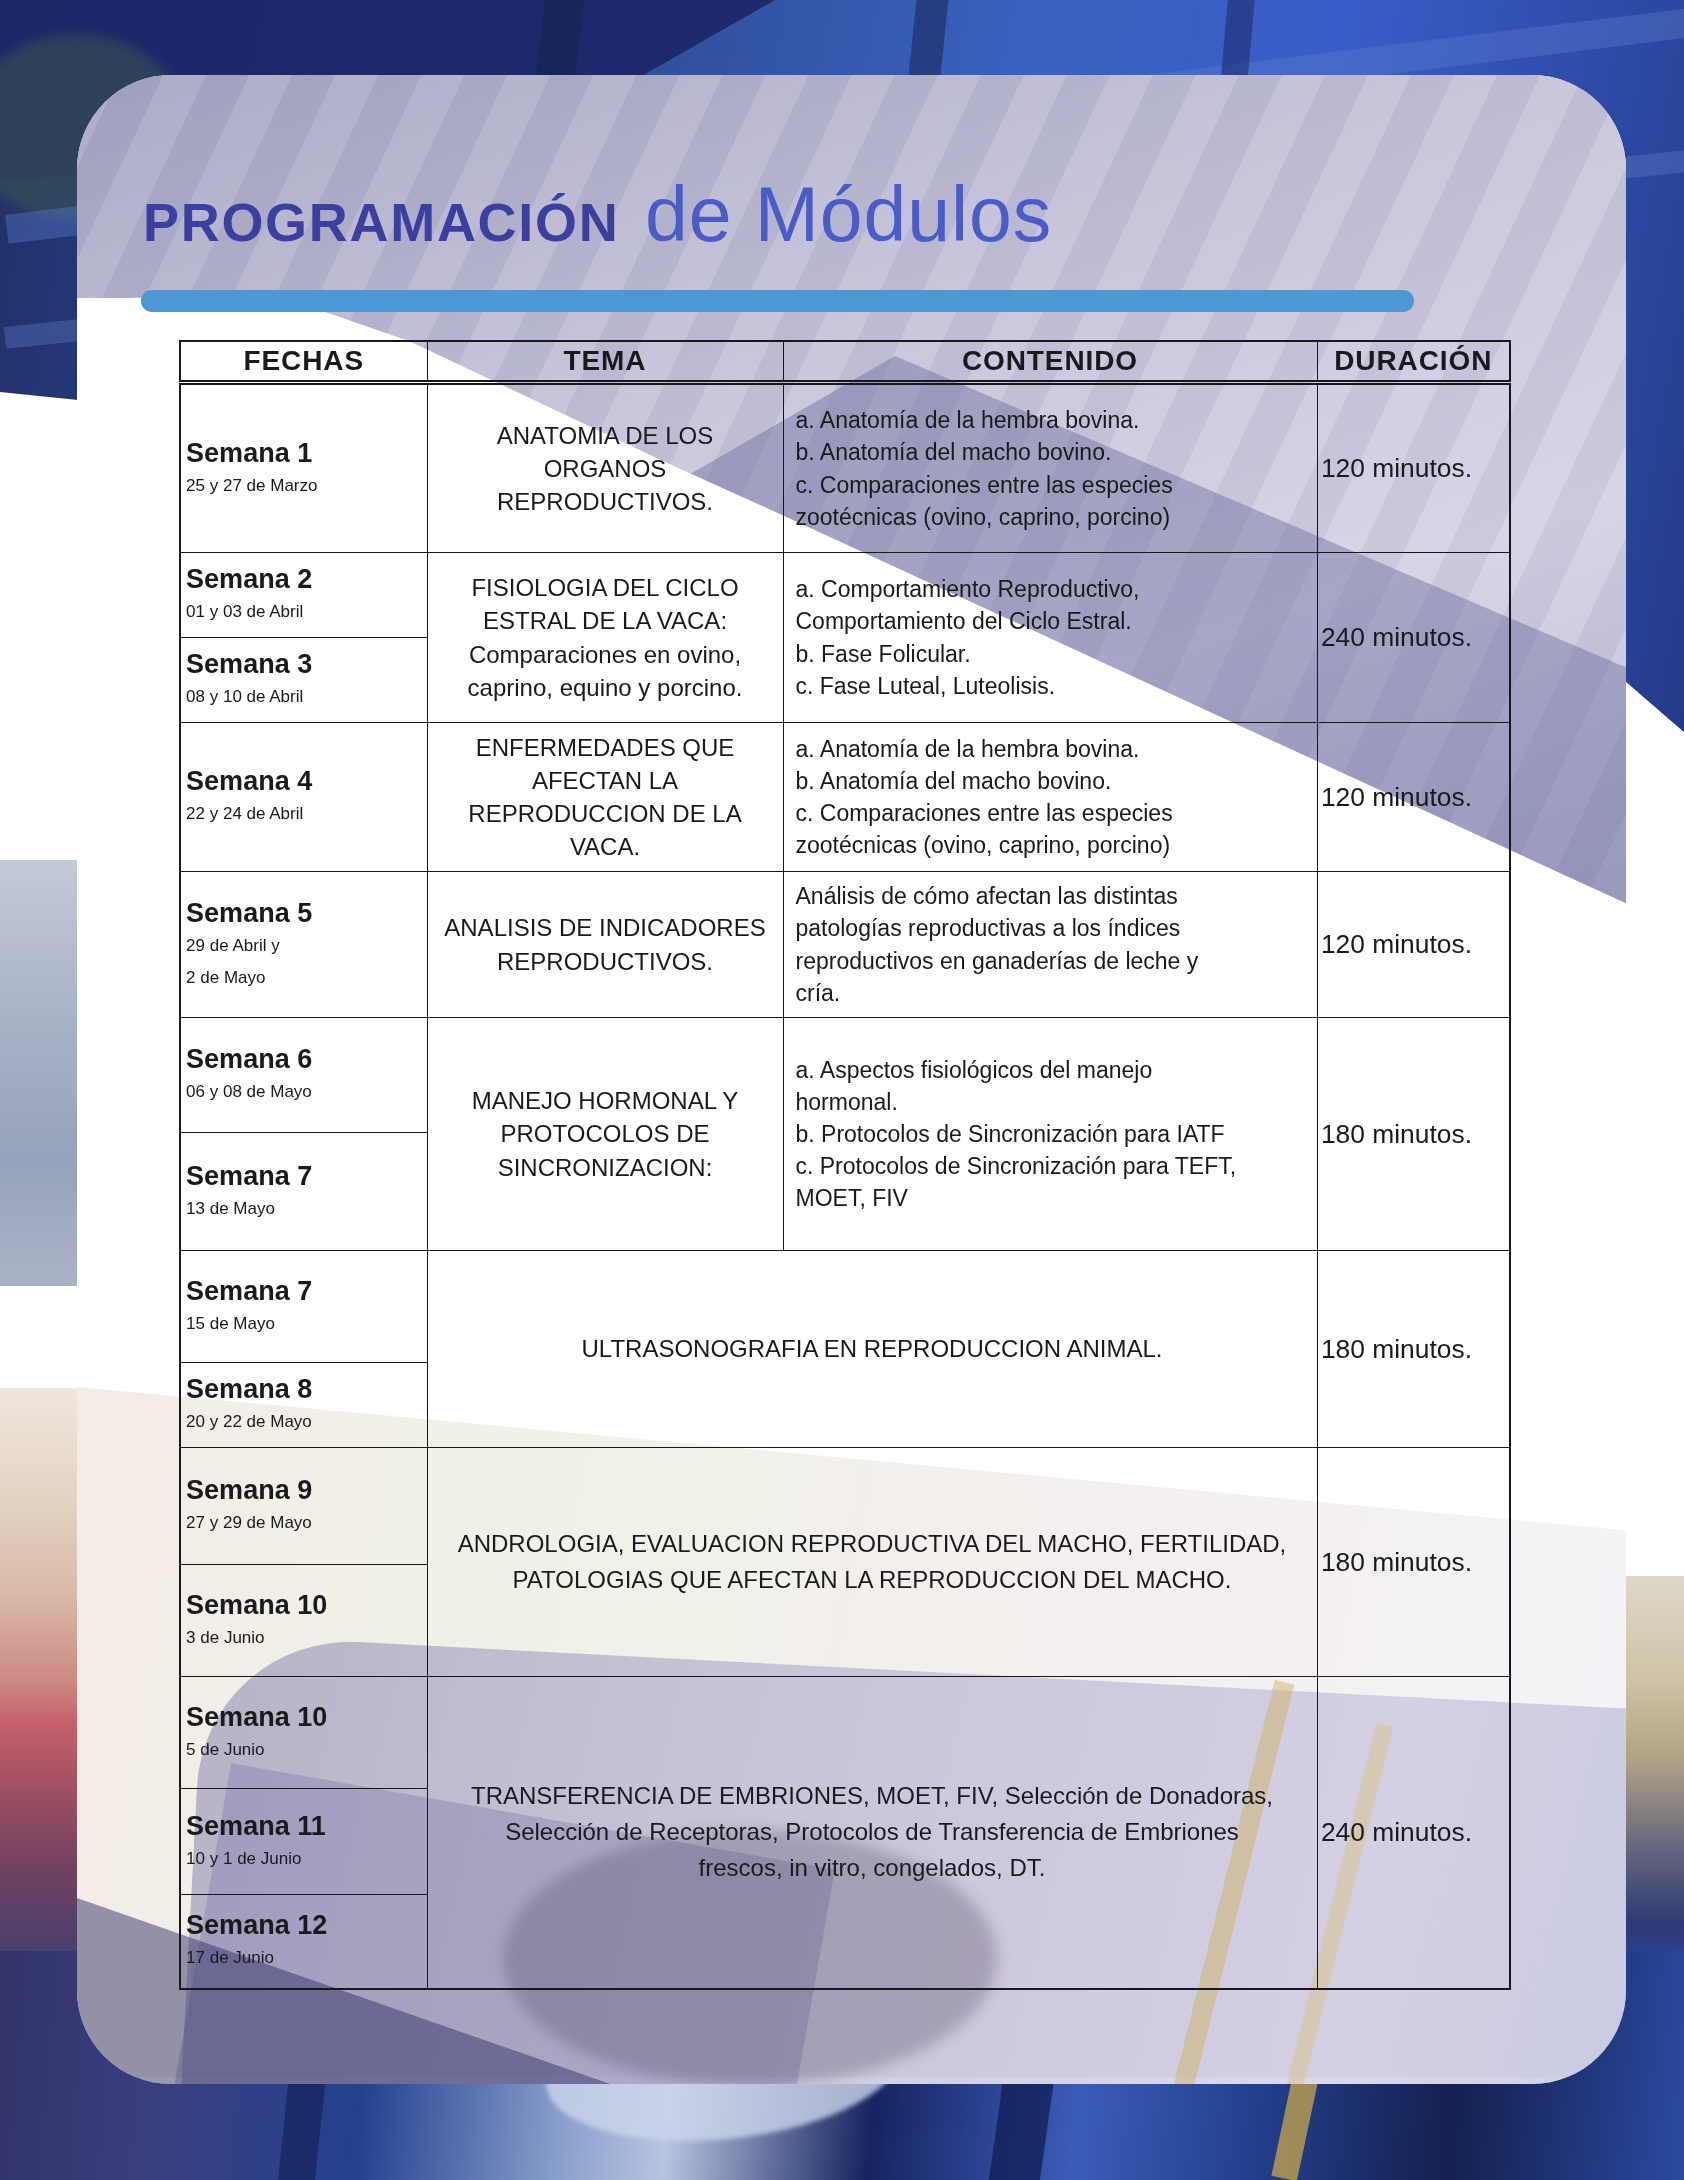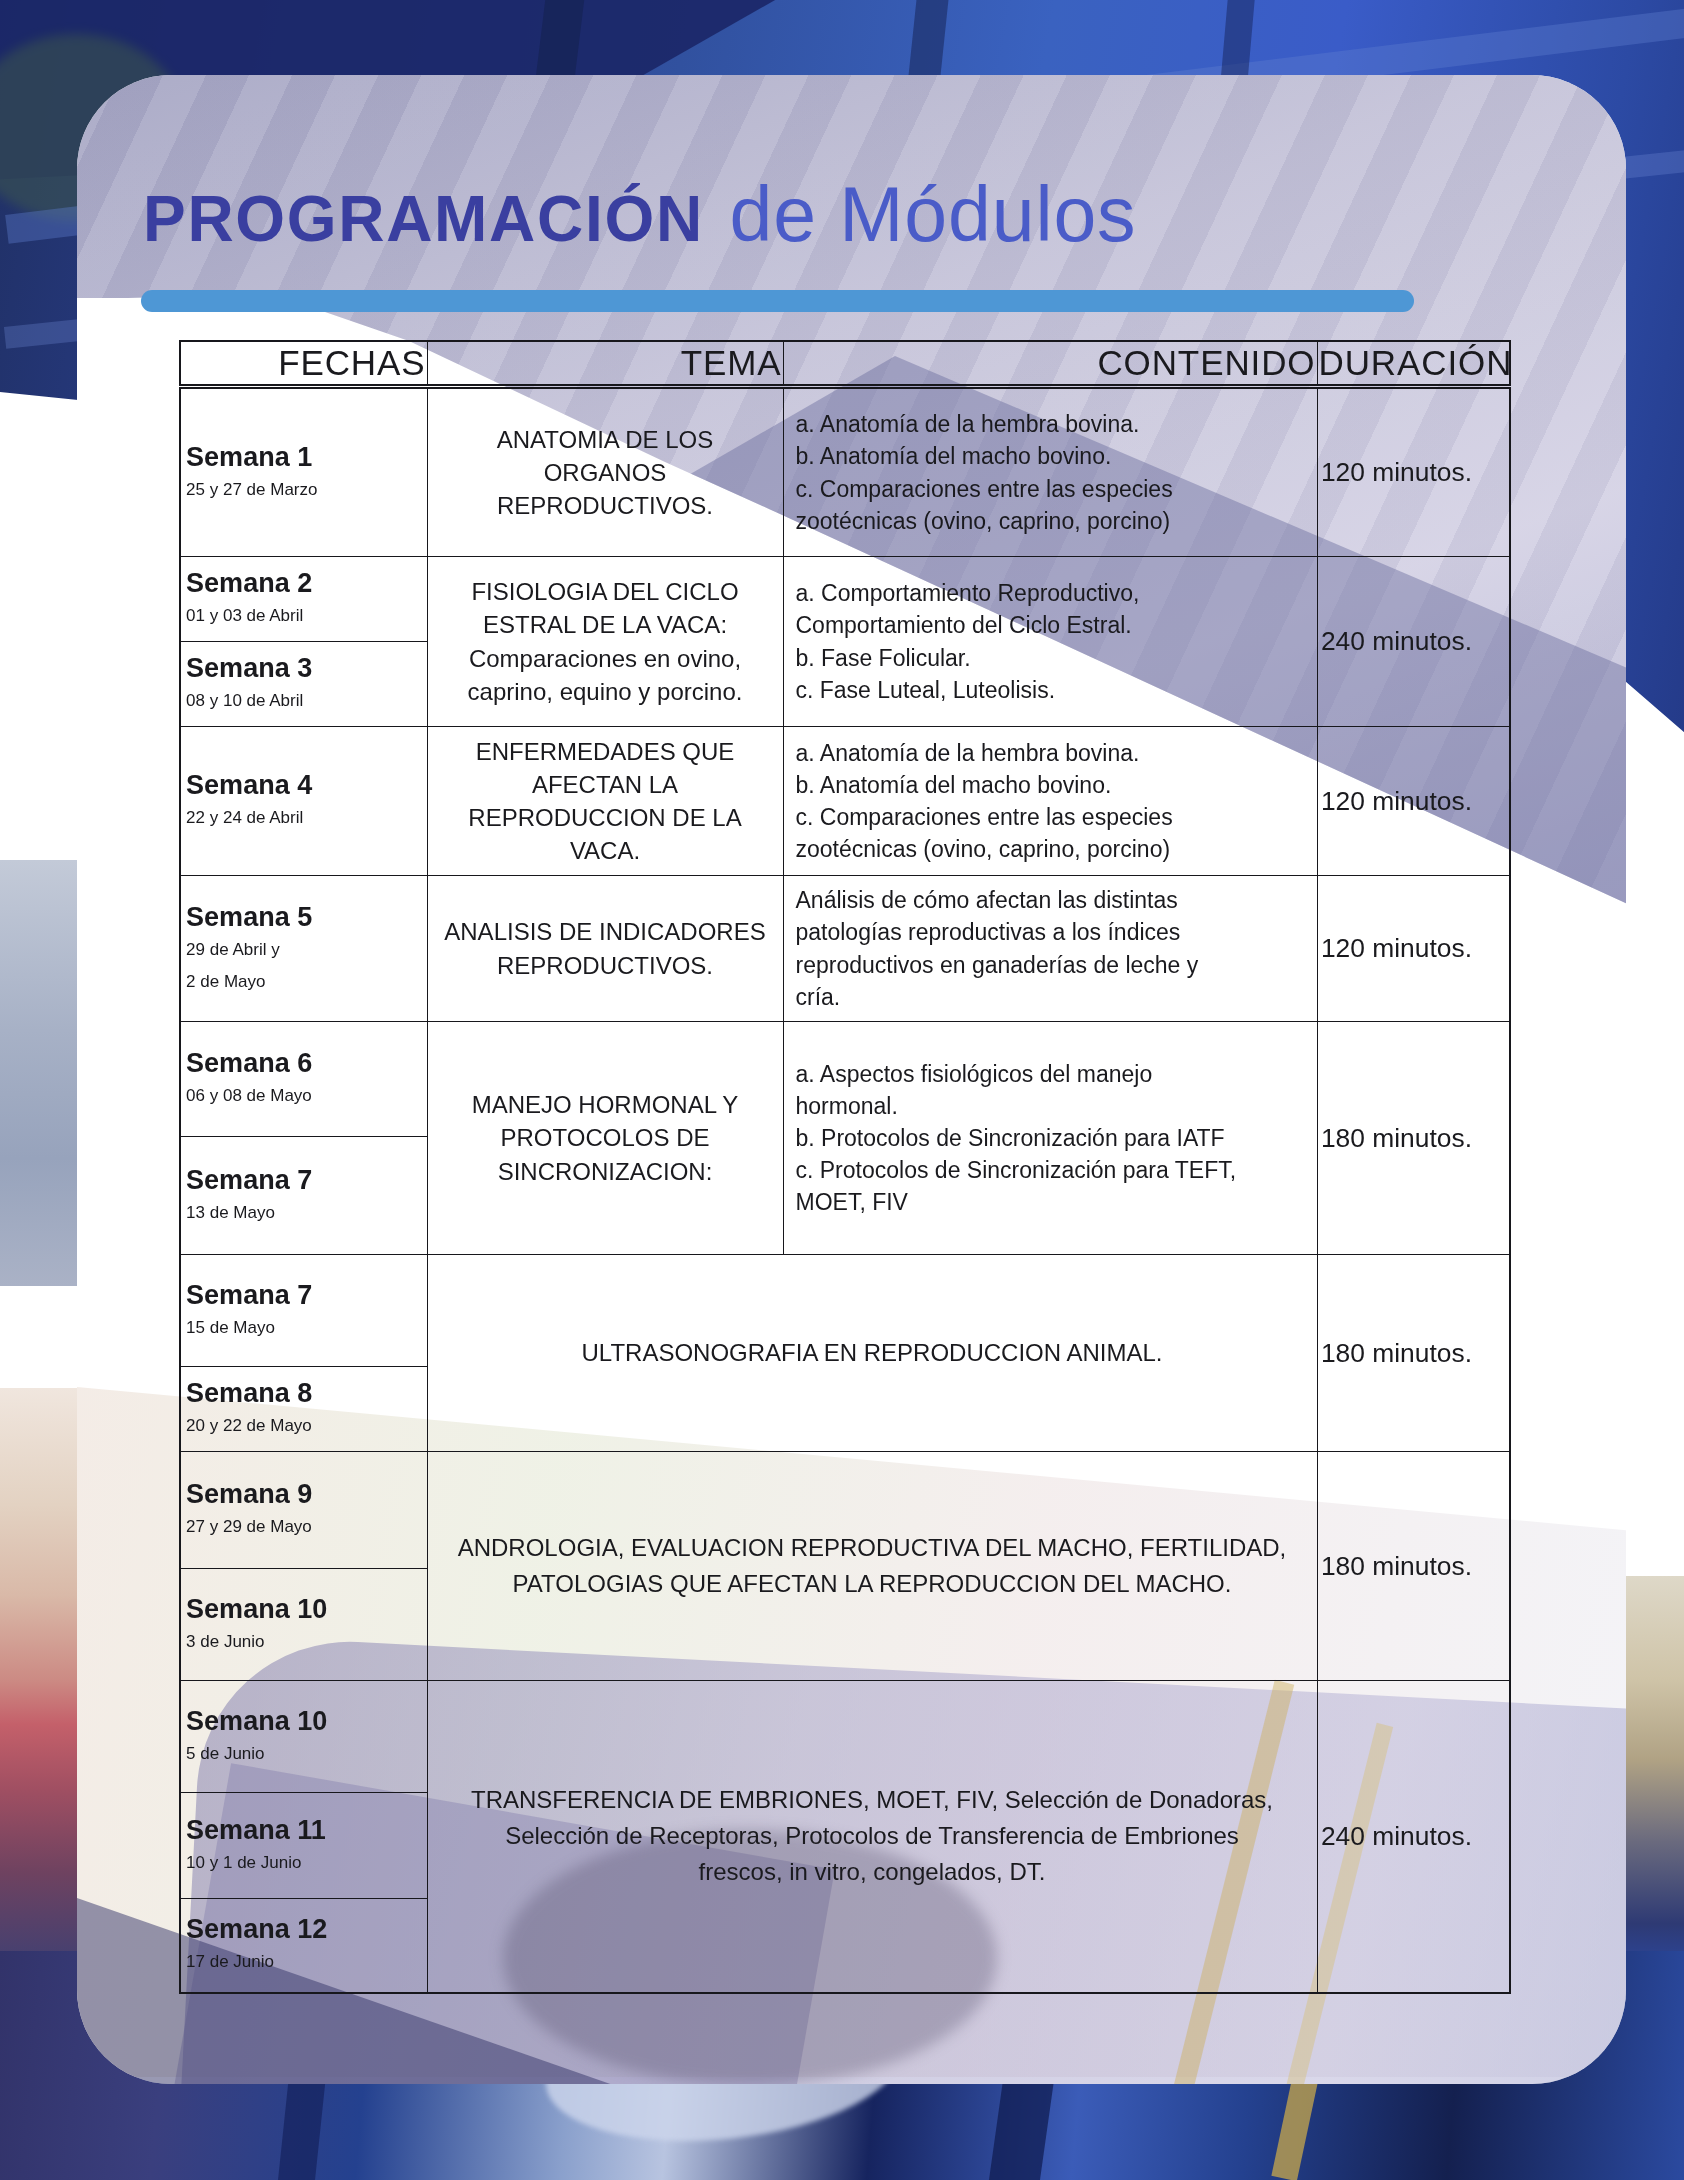--- a/index.html
+++ b/index.html
@@ -57,29 +57,29 @@
   .wash-lav2{position:absolute;left:111px;top:1738px;width:613px;height:443px;
     background:rgba(120,115,165,.35);transform:rotate(10deg);}
   .wash-navy{position:absolute;left:0;top:1780px;width:562px;height:239px;
     background:rgba(52,52,104,.5);clip-path:polygon(0 18%,100% 100%,0 100%);}
   .acc-y1{position:absolute;left:1146px;top:1601px;width:20.4px;height:426px;background:rgba(205,175,90,.45);transform:rotate(14deg);}
   .acc-y2{position:absolute;left:1252px;top:1644px;width:17px;height:392px;background:rgba(215,190,110,.4);transform:rotate(14deg);}
   .acc-cow{position:absolute;left:426px;top:1755px;width:494px;height:256px;background:rgba(75,70,100,.30);border-radius:50%;filter:blur(6.8px);}
 
   
   .title{position:absolute;left:66px;top:95px;display:flex;align-items:baseline;gap:25.6px;z-index:5;white-space:nowrap;}
-  .title .main{font-size:64px;font-weight:800;letter-spacing:1.7px;color:#3a3fa0;}
+  .title .main{font-size:54px;font-weight:800;letter-spacing:1.7px;color:#3a3fa0;}
   .title .suffix{font-size:77px;font-weight:400;letter-spacing:0.9px;color:#4a5cc8;}
   .title-bar{position:absolute;left:64px;top:215px;width:1273px;height:22px;border-radius:12px;background:#4e97d5;z-index:5;}
 
   
   table.sched{position:absolute;left:102px;top:265px;width:1331px;z-index:5;
     border-collapse:collapse;table-layout:fixed;border:2.6px solid #17171c;}
   .sched th,.sched td{border:1.7px solid #17171c;vertical-align:middle;overflow:hidden;}
-  .sched th{height:36px;font-size:35px;font-weight:400;letter-spacing:0.9px;text-align:right;
+  .sched th{height:36px;font-size:28px;font-weight:700;letter-spacing:0.9px;text-align:center;
     border-bottom:5.1px double #17171c;}
   .r1{height:170px}.r2{height:85px}.r3{height:85px}.r4{height:149px}.r5{height:146px}
   .r6{height:115px}.r7{height:118px}.r8{height:112px}.r9{height:85px}.r10{height:117px}
   .r11{height:112px}.r12{height:112px}.r13{height:106px}.r14{height:94px}
 
   td.fechas{text-align:left;padding:0 5.1px;}
   td.fechas .wk{display:block;font-weight:700;font-size:27px;line-height:34px;}
   td.fechas .dt{display:block;font-size:17px;line-height:32px;white-space:pre-line;}
   td.tema{text-align:center;font-size:24px;line-height:1.38;padding:0 14px;white-space:pre-line;}
   td.cont{text-align:left;font-size:23px;line-height:1.4;padding:5.1px 6.8px 5.1px 12px;white-space:pre-line;}

